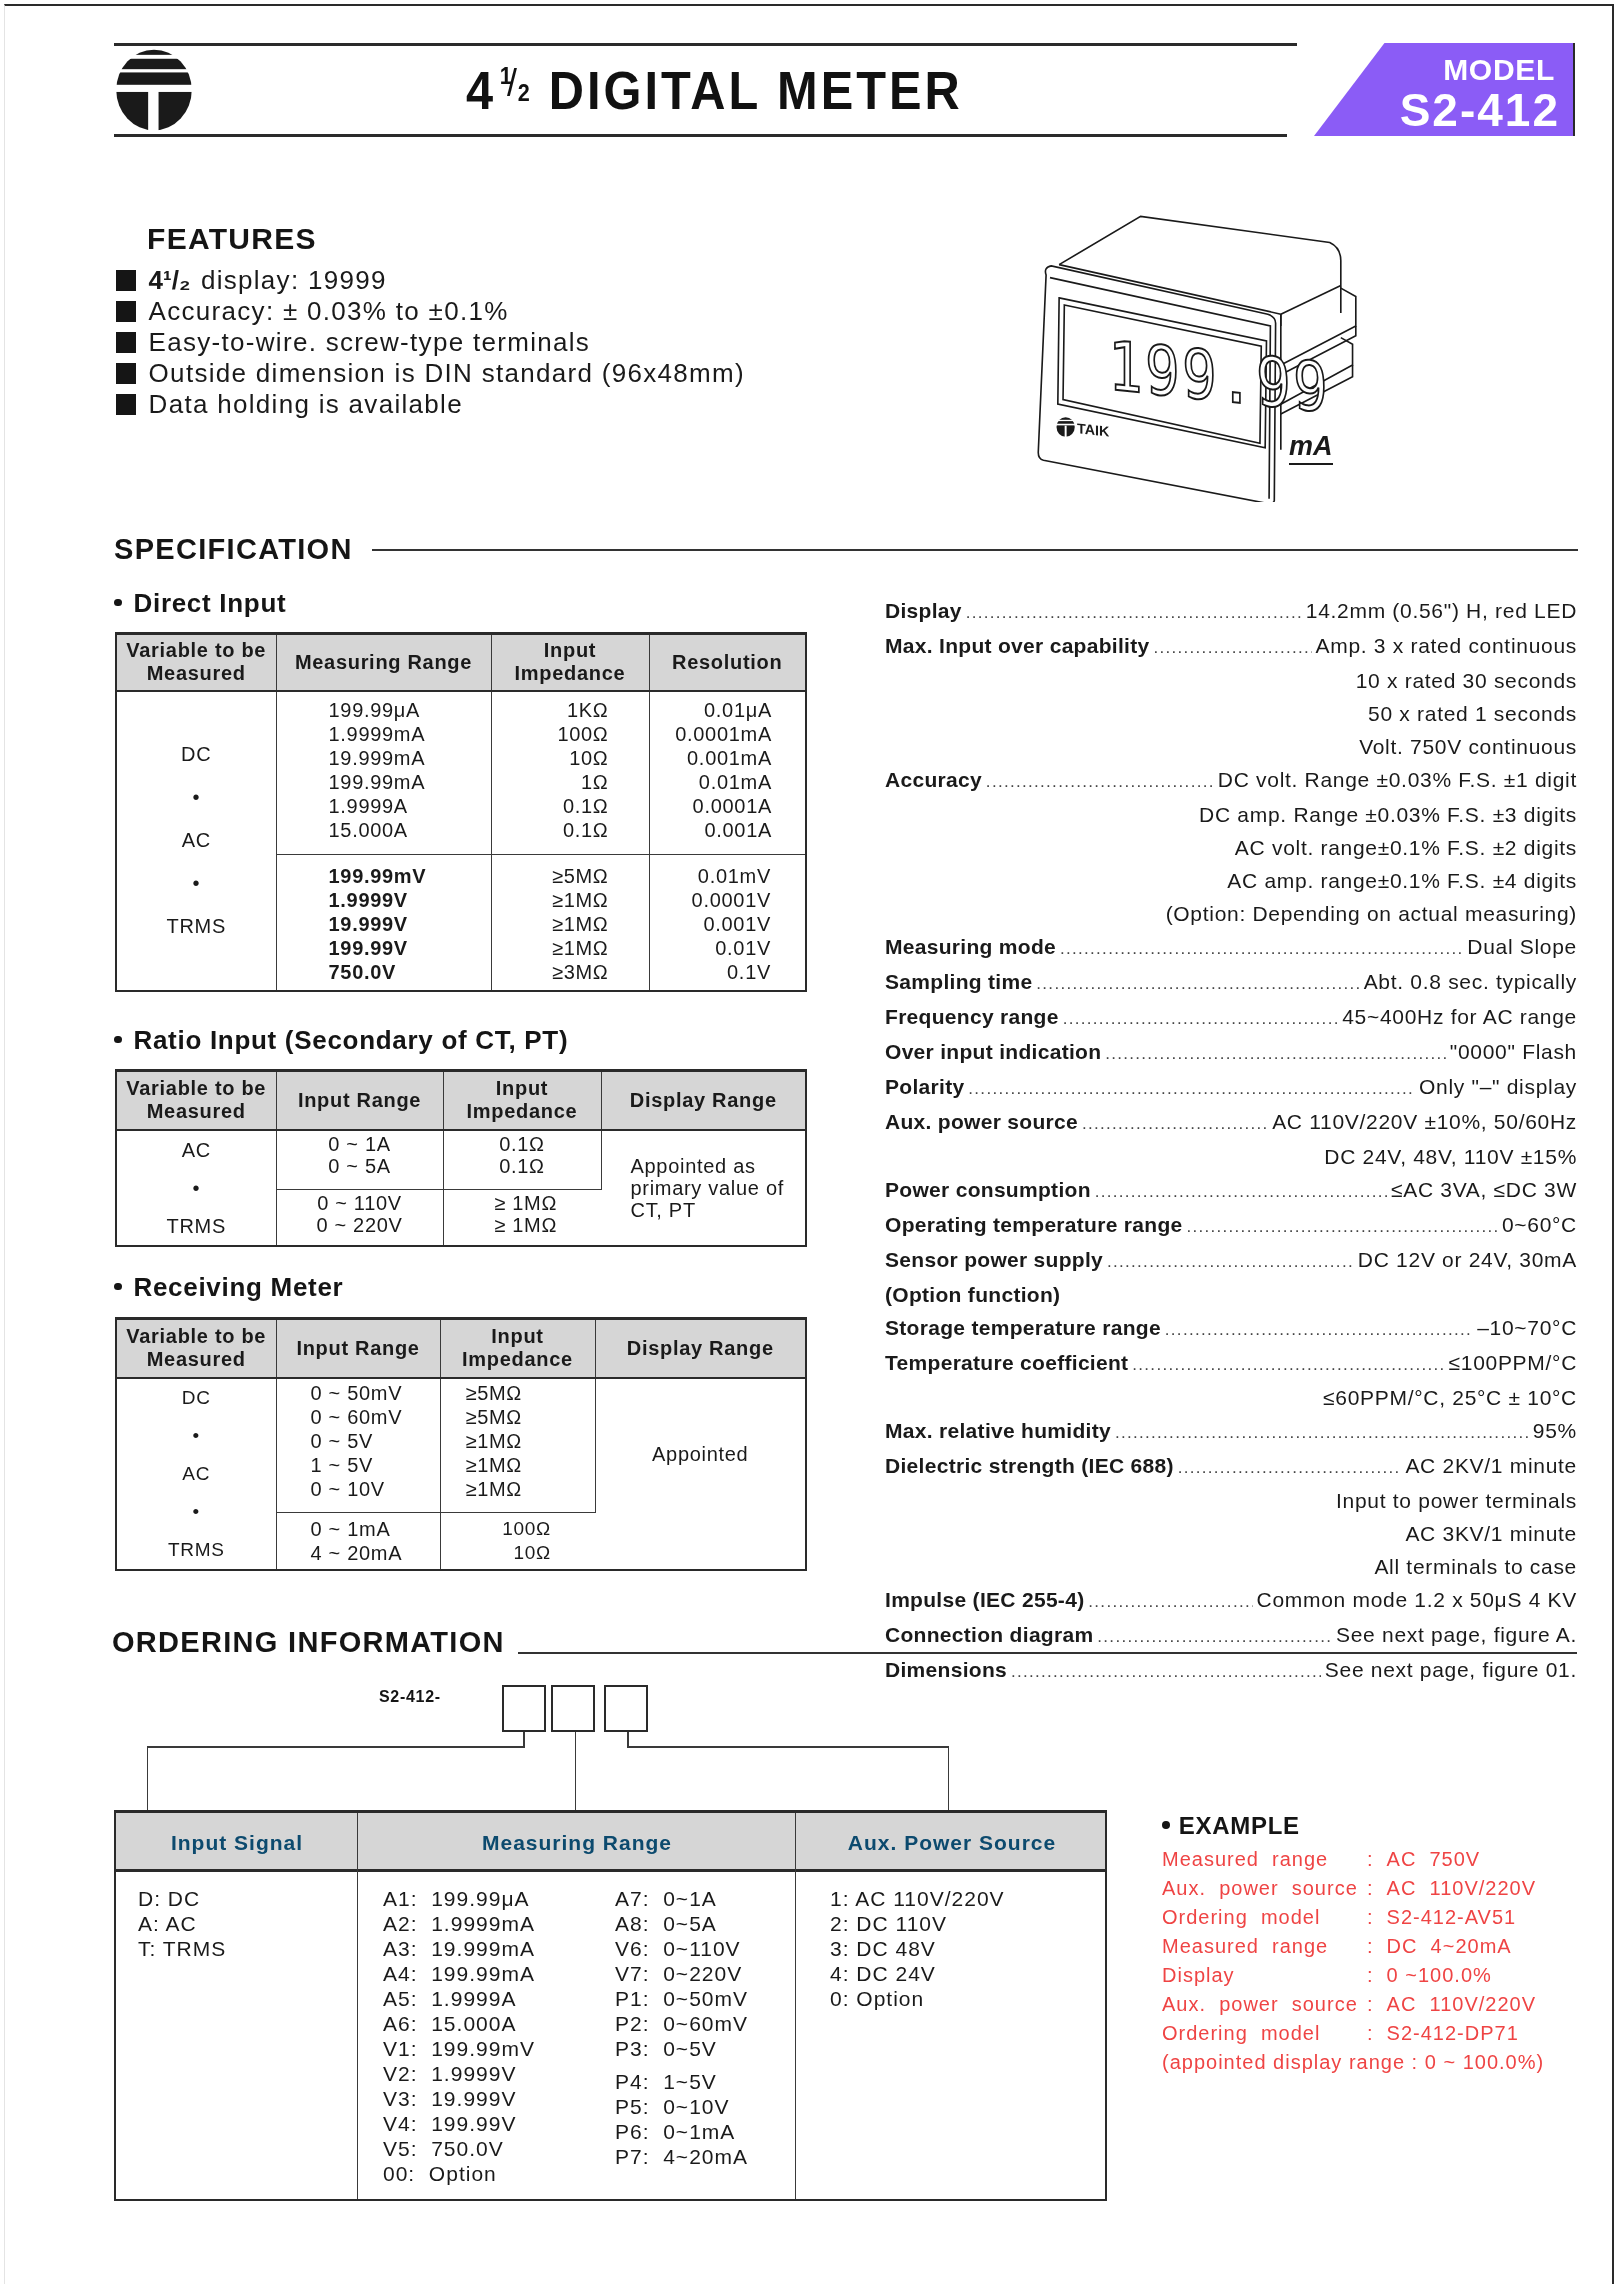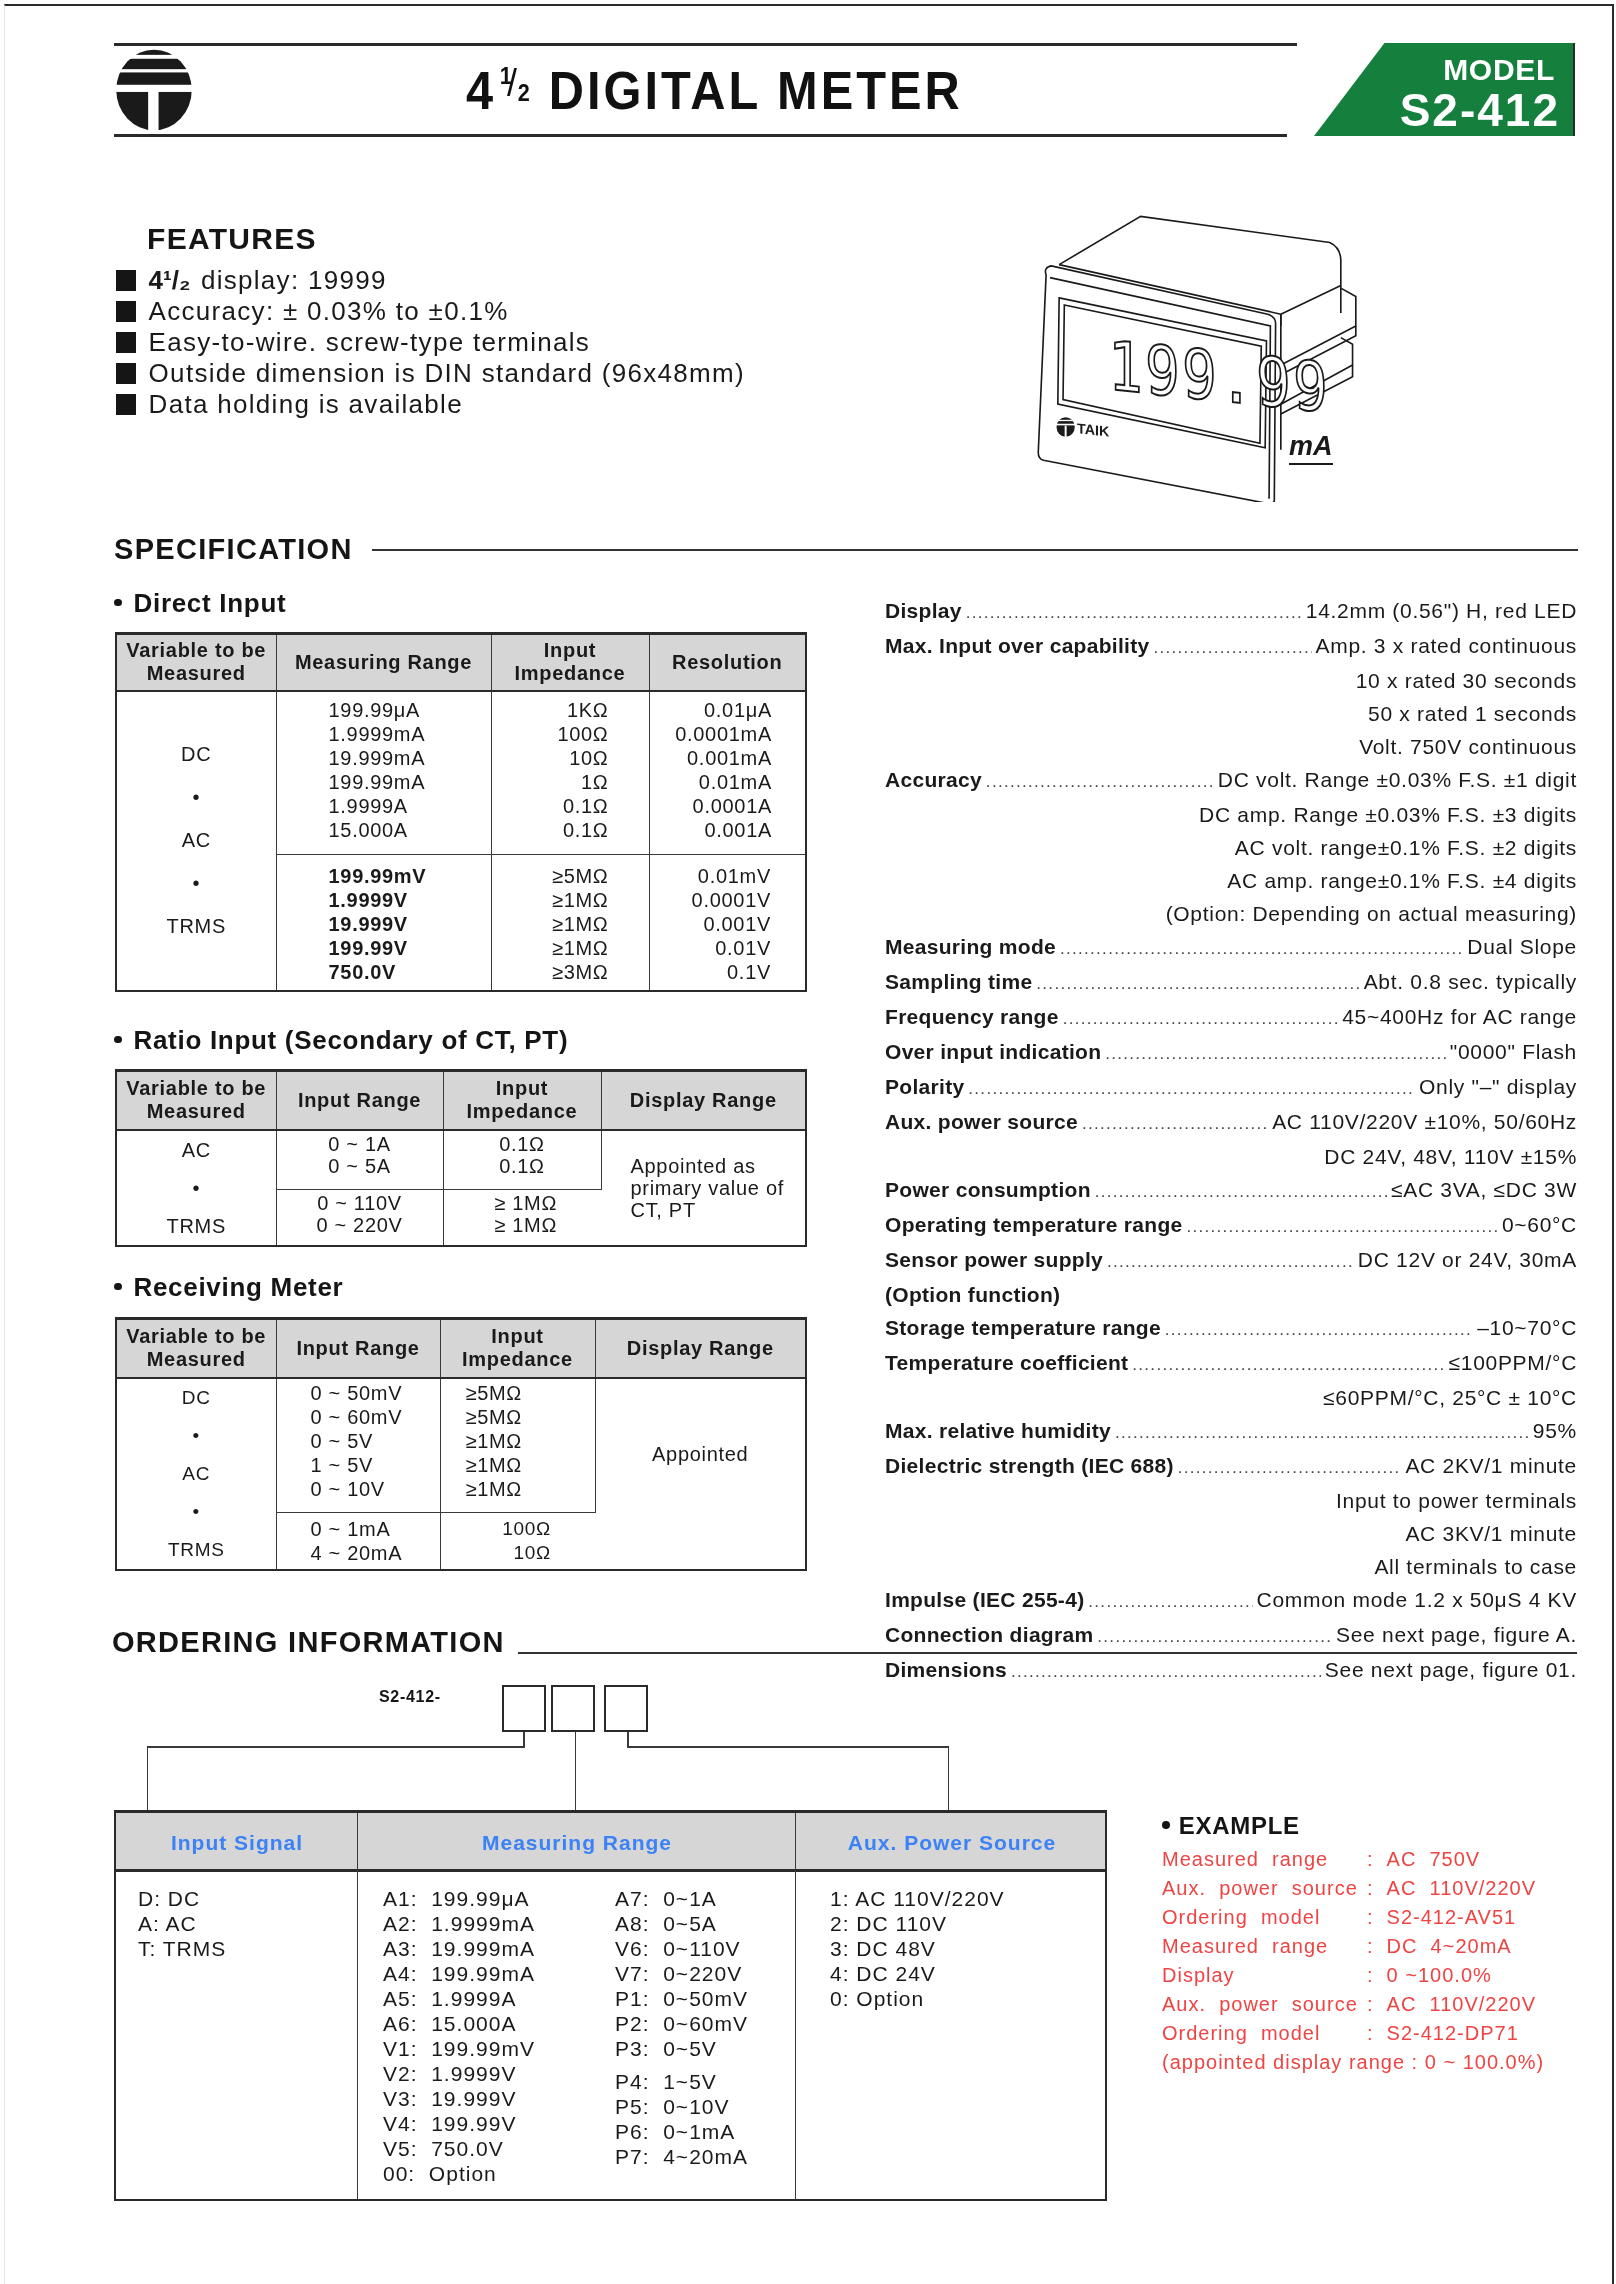--- a/index.html
+++ b/index.html
@@ -9,21 +9,21 @@
   .abs { position: absolute; }
 
   
   .hdr-line { position: absolute; height: 2.6px; background: #2a2a2a; }
   .logo { position: absolute; left: 114px; top: 49px; width: 80px; height: 82px; }
   .title { position: absolute; left: 466px; top: 60px; font-size: 53px; font-weight: bold; letter-spacing: 3.3px; color: #111; white-space: nowrap; transform: scaleX(0.92); transform-origin: left; }
   .title .frac { display: inline-block; position: relative; width: 39px; height: 46px; vertical-align: top; }
   .title .frac .n { position: absolute; left: 3.9px; top: 2.6px; font-size: 23.5px; }
   .title .frac .s { position: absolute; left: 11.7px; top: 1.3px; font-size: 39px; font-weight: normal; }
   .title .frac .d { position: absolute; left: 23.5px; top: 19.6px; font-size: 23.5px; }
-  .badge { position: absolute; left: 1314px; top: 43px; width: 261px; height: 93px; background: #15803d; clip-path: polygon(27% 0, 100% 0, 100% 100%, 0 100%); border-right: 2px solid #2a2a2a; }
+  .badge { position: absolute; left: 1314px; top: 43px; width: 261px; height: 93px; background: #8b5cf6; clip-path: polygon(27% 0, 100% 0, 100% 100%, 0 100%); border-right: 2px solid #2a2a2a; }
   .badge-model { position: absolute; right: 18px; top: 10.4px; font-size: 30px; font-weight: bold; color: #fff; letter-spacing: 0.7px; }
   .badge-num { position: absolute; right: 13px; top: 40px; font-size: 46px; font-weight: bold; color: #fff; letter-spacing: 2px; }
 
   
   .sec-h { position: absolute; font-size: 30px; font-weight: bold; color: #151515; letter-spacing: 1.3px; }
   .feat-list { position: absolute; left: 116px; top: 265px; list-style: none; }
   .feat-list li { font-size: 26px; line-height: 31px; letter-spacing: 1.3px; color: #1a1a1a; display: flex; align-items: center; white-space: nowrap; }
   .feat-list li .sq { display: inline-block; width: 19.6px; height: 21px; background: #151515; margin-right: 13px; }
 
   
@@ -57,21 +57,21 @@
   .spec .cont { text-align: right; letter-spacing: 0.7px; white-space: nowrap; }
 
   
   .code { position: absolute; left: 379px; top: 1688px; font-size: 16px; font-weight: bold; color: #151515; letter-spacing: 0.7px; }
   .cbox { position: absolute; top: 1685px; width: 44px; height: 47px; border: 2px solid #2a2a2a; border-top-width: 2.6px; background: #fff; }
   .conn { position: absolute; background: #3a3a3a; }
 
   .otable { position: absolute; left: 114px; top: 1810px; width: 993px; height: 391px; border: 2.6px solid #2a2a2a; border-top-width: 3.3px; }
   .ohead { position: absolute; left: 0; top: 0; width: 100%; height: 59px; background: #d6d6d6; border-bottom: 3.3px solid #2a2a2a; }
   .ocol { position: absolute; top: 0; bottom: 0; border-right: 1.3px solid #3a3a3a; }
-  .oh { position: absolute; top: 0; height: 59px; display: flex; align-items: center; justify-content: center; font-size: 21px; font-weight: bold; letter-spacing: 1px; color: #3b82f6; }
+  .oh { position: absolute; top: 0; height: 59px; display: flex; align-items: center; justify-content: center; font-size: 21px; font-weight: bold; letter-spacing: 1px; color: #0c4a6e; }
   .ob { position: absolute; top: 73px; font-size: 21px; line-height: 25px; letter-spacing: 1px; color: #1a1a1a; white-space: nowrap; }
 
   
   .ex { position: absolute; left: 1162px; top: 1812px; }
   .ex-title { font-size: 24px; font-weight: bold; letter-spacing: 0.7px; color: #151515; margin-bottom: 5.2px; }
   .ex-title .dot { display: inline-block; width: 7.8px; height: 7.8px; border-radius: 50%; background: #151515; margin-right: 9px; vertical-align: middle; position: relative; top: -2.6px; }
   .ex-row { display: flex; font-size: 20px; line-height: 29px; letter-spacing: 1px; white-space: nowrap; color: #ef4444; }
   .ex-row .lbl { width: 205px; }
   .ex-row .sep { width: 19.6px; }
 </style>

